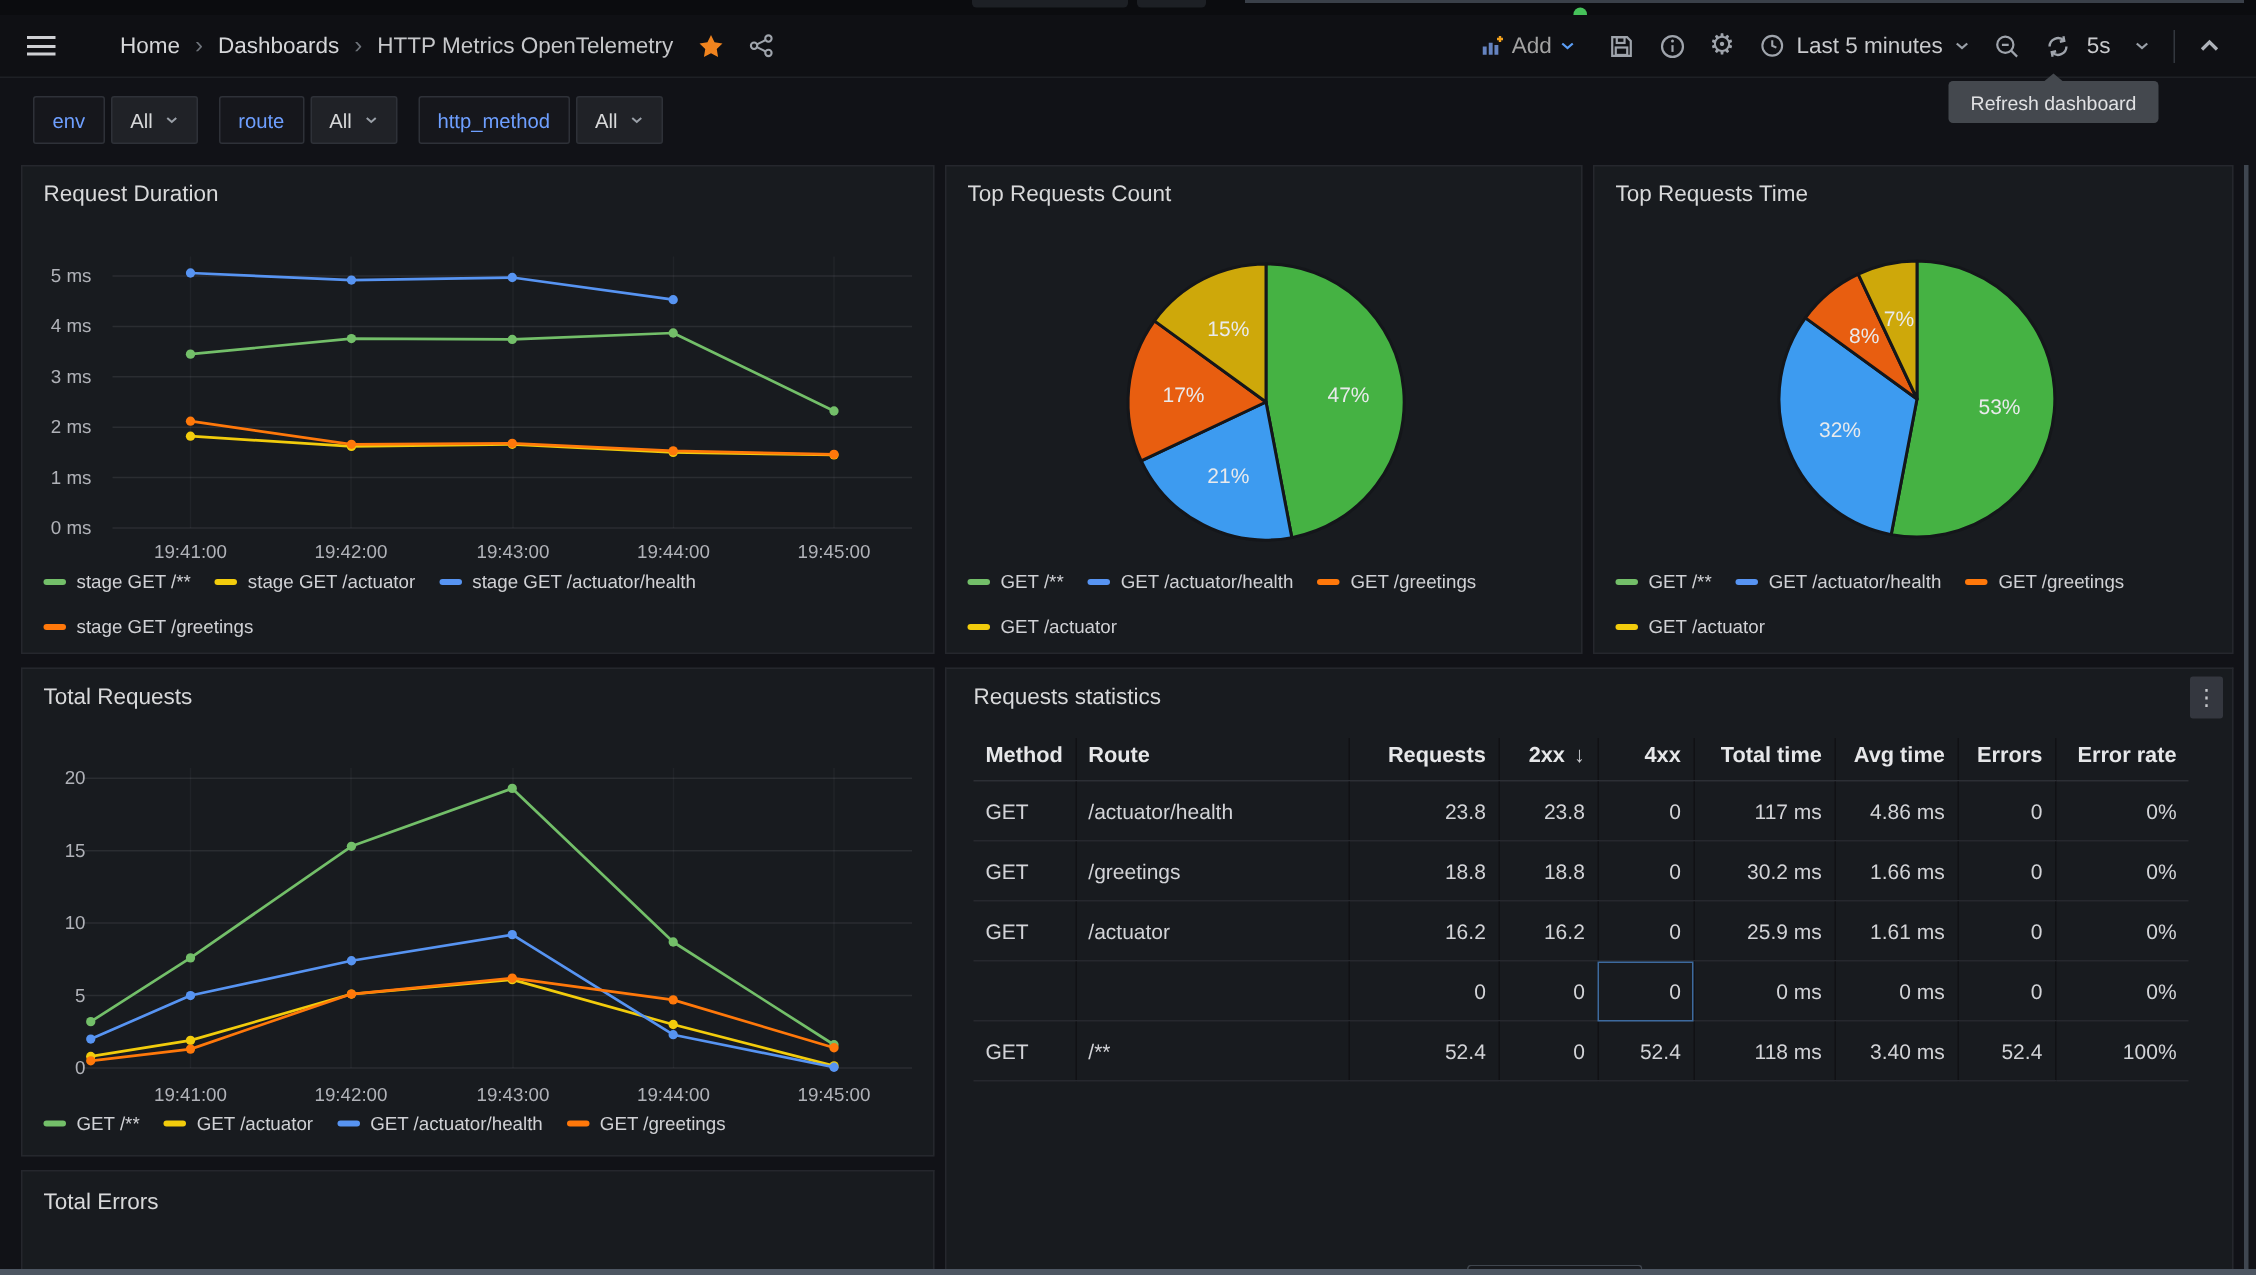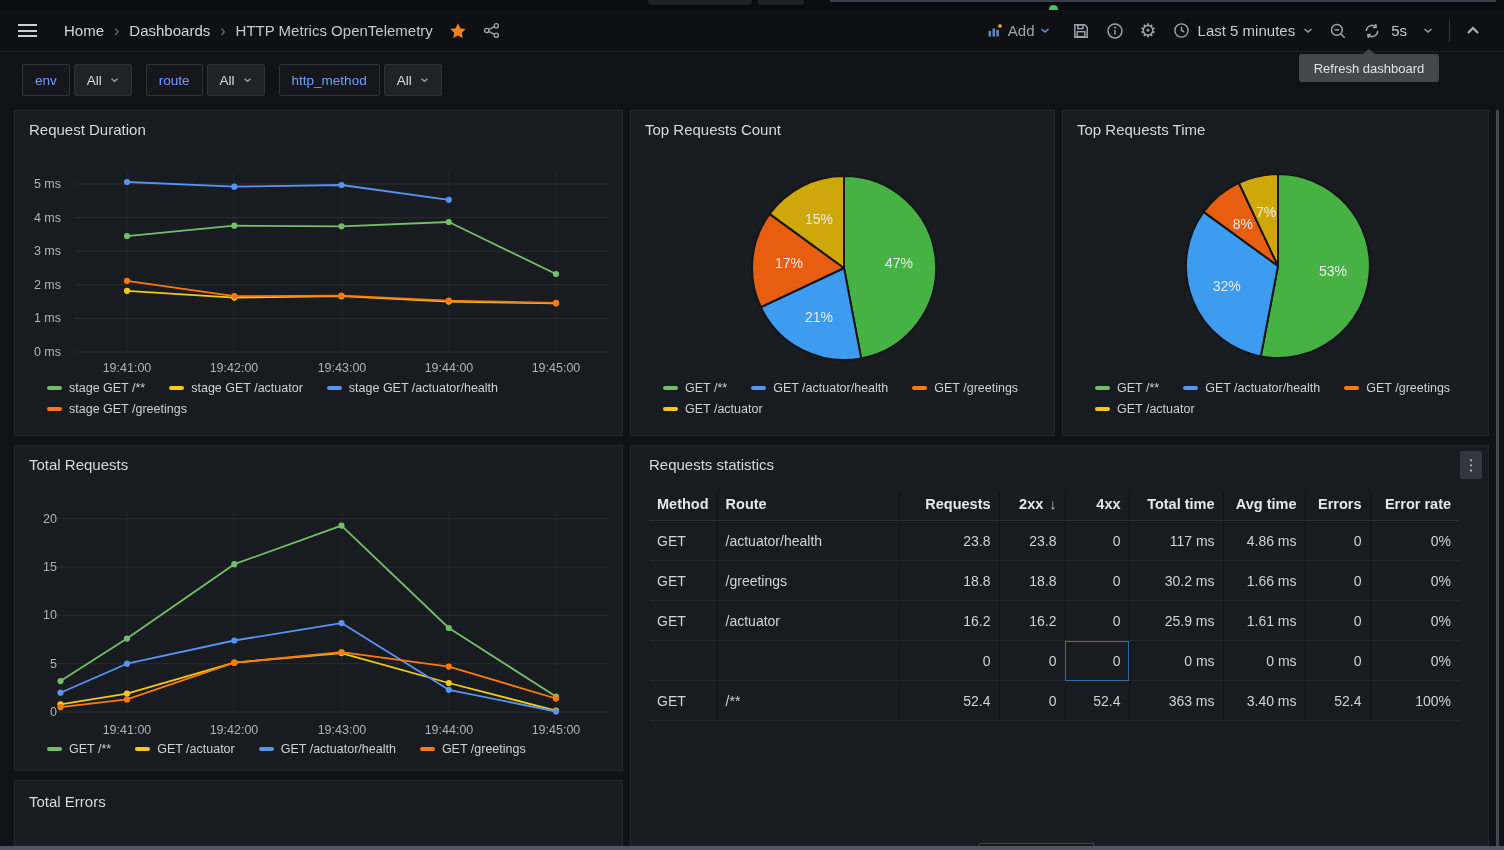--- a/index.html
+++ b/index.html
@@ -13,21 +13,21 @@
   .strip-frag { position:absolute; top:0; height:5px; background:#1d2025; border-radius:0 0 3px 3px; }
   .strip-line { position:absolute; top:0; height:2px; background:#3a4049; }
   .live-dot { position:absolute; left:1049px; top:5px; width:9px; height:9px; border-radius:50%; }
 
   
   .header { position:absolute; left:0; top:10px; width:1504px; height:42px; background:#0f1014;
             border-bottom:1px solid #1e2025; display:flex; align-items:center; }
   .hamburger { width:24px; height:24px; margin-left:16px; display:flex; flex-direction:column;
                justify-content:center; gap:3.5px; cursor:pointer; }
   .hamburger span { display:block; width:19px; height:2px; background:#cfd0d4; margin-left:2px; }
-  .crumbs { display:flex; align-items:center; gap:10px; margin-left:24px; font-size:15px; font-weight:500; }
+  .crumbs { display:flex; align-items:center; gap:10px; margin-left:40px; font-size:15px; font-weight:500; }
   .crumb { color:#d5d6d9; cursor:pointer; }
   .crumb.current { color:#c6c7ca; }
   .crumb-sep { color:#6f747b; font-size:16px; }
   .head-icon { margin-left:16px; display:flex; align-items:center; cursor:pointer; }
   .toolbar { margin-left:auto; display:flex; align-items:center; margin-right:16px; }
   .tb-btn { display:flex; align-items:center; gap:5px; padding:0 8px; height:30px; cursor:pointer;
             color:#9fa4ac; }
   .tb-btn svg { display:block; }
   .add-btn { color:#a3a3a3; font-size:15px; font-weight:500; margin-right:6px; }
   .time-btn { color:#c9cacd; font-size:15px; gap:8px; }
@@ -47,21 +47,21 @@
   .var-group { display:flex; gap:4px; }
   .var-label, .var-value { height:32px; display:flex; align-items:center; padding:0 12px;
     border:1px solid #2e3138; border-radius:2px; font-size:13.5px; cursor:pointer; }
   .var-label { background:#16171c; color:#6e9fff; font-weight:500; }
   .var-value { background:#202227; color:#d8d9da; gap:8px; }
 
   
   .panel { position:absolute; background:#181b1f; border:1px solid #25272d; }
   .panel-title { position:absolute; top:10px; left:14px; font-size:15px; font-weight:500; color:#d8d9da; white-space:nowrap; }
   .chart-host { position:absolute; left:0; top:0; }
-  .legend { position:absolute; left:32px; display:flex; flex-wrap:wrap; column-gap:24px; row-gap:7px; }
+  .legend { position:absolute; left:14px; display:flex; flex-wrap:wrap; column-gap:24px; row-gap:7px;gap:16px; }
   .legend-item { display:flex; align-items:center; gap:7px; cursor:pointer; }
   .swatch { width:15px; height:4px; border-radius:2px; display:inline-block; }
   .legend-label { font-size:12.5px; color:#d0d1d5; white-space:nowrap; }
 
   
   .stats-table { position:absolute; left:18px; top:46px; border-collapse:collapse; table-layout:fixed; }
   .stats-table th { font-size:14.5px; font-weight:700; color:#e6e7e9; padding:4px 8px 8px 8px; height:28px;
     white-space:nowrap; overflow:hidden; border-bottom:1px solid #2c2f35; }
   .stats-table td { font-size:14px; color:#d2d3d7; padding:0 8px; height:40px; white-space:nowrap;
     overflow:hidden; border-bottom:1px solid #26282e; }
@@ -508,21 +508,21 @@
           <td class="al-r">0 ms</td>
           <td class="al-r">0</td>
           <td class="al-r c-green">0%</td>
         </tr>
         <tr>
           <td class="al-l">GET</td>
           <td class="al-l">/**</td>
           <td class="al-r">52.4</td>
           <td class="al-r c-green">0</td>
           <td class="al-r  c-red">52.4</td>
-          <td class="al-r">363 ms</td>
+          <td class="al-r">118 ms</td>
           <td class="al-r">3.40 ms</td>
           <td class="al-r">52.4</td>
           <td class="al-r  c-red">100%</td>
         </tr>
       </tbody>
     </table>
 </div>
 
 <div class="panel" style="left:14px;top:780px;width:609px;height:70px;border-bottom:none;">
   <div class="panel-title" style="top:12px;">Total Errors</div>

